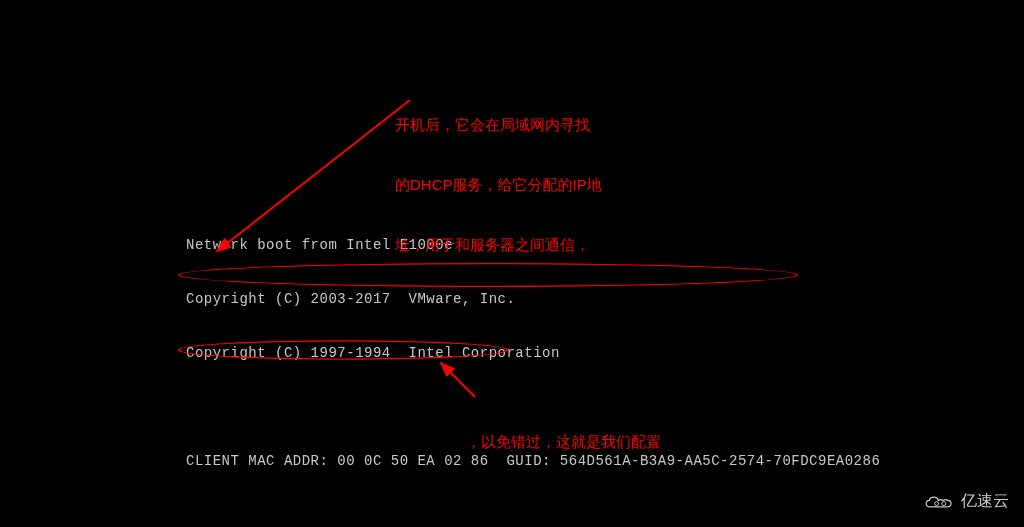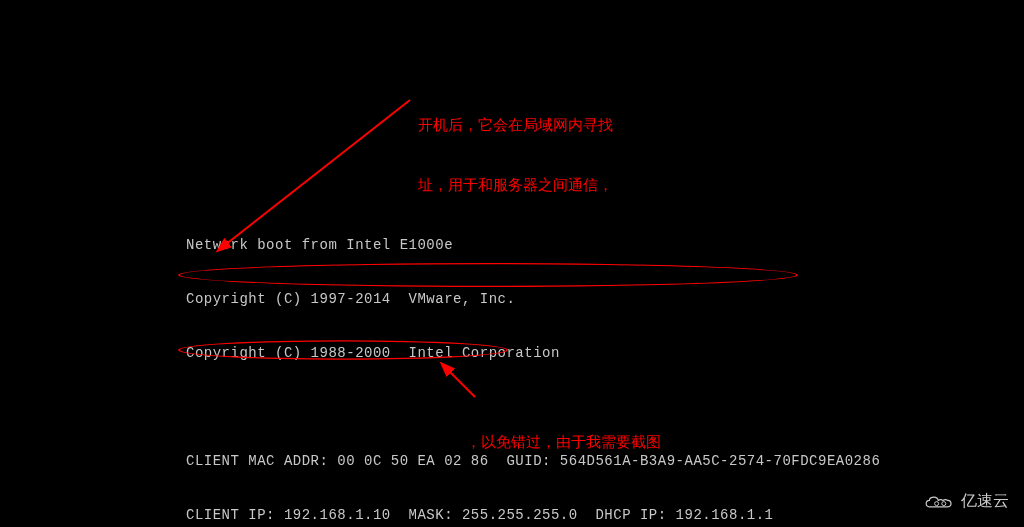--- a/index.html
+++ b/index.html
@@ -31,21 +31,21 @@
     .terminal-line {
       display: block;
     }
     
     .blank-line {
       height: 18px;
     }
     
     .annotation-top {
       position: absolute;
-      left: 418px;
+      left: 395px;
       top: 75px;
       color: #ff0000;
       font-family: "Microsoft YaHei", sans-serif;
       font-size: 15px;
       line-height: 20px;
       white-space: pre;
     }
     
     .annotation-bottom {
       position: absolute;
@@ -120,44 +120,44 @@
     .watermark-icon svg {
       width: 100%;
       height: 100%;
     }
   </style>
 </head>
 <body>
 
 <div class="terminal-content">
   <span class="terminal-line">Network boot from Intel E1000e</span>
-  <span class="terminal-line">Copyright (C) 1997-2014  VMware, Inc.</span>
-  <span class="terminal-line">Copyright (C) 1988-2000  Intel Corporation</span>
+  <span class="terminal-line">Copyright (C) 2003-2017  VMware, Inc.</span>
+  <span class="terminal-line">Copyright (C) 1997-1994  Intel Corporation</span>
   <div class="blank-line"></div>
   <span class="terminal-line">CLIENT MAC ADDR: 00 0C 50 EA 02 86  GUID: 564D561A-B3A9-AA5C-2574-70FDC9EA0286</span>
-  <span class="terminal-line">CLIENT IP: 192.168.1.10  MASK: 255.255.255.0  DHCP IP: 192.168.1.1</span>
   
   
   
   
   
   
   
   
   
   
 </div>
 
 <div class="annotation-top">
   <div>开机后，它会在局域网内寻找</div>
+  <div>的DHCP服务，给它分配的IP地</div>
   <div>址，用于和服务器之间通信，</div>
 </div>
 
 <div class="annotation-bottom">
-  <div>，以免错过，由于我需要截图</div>
+  <div>，以免错过，这就是我们配置</div>
   
   
 </div>
 
 <div class="red-ellipse-1"></div>
 <div class="red-ellipse-2"></div>
 
 <svg class="arrow-svg arrow-top" viewBox="0 0 210 165">
   <defs>
     <marker id="arrowhead1" markerWidth="10" markerHeight="10" refX="2" refY="3" orient="auto">

